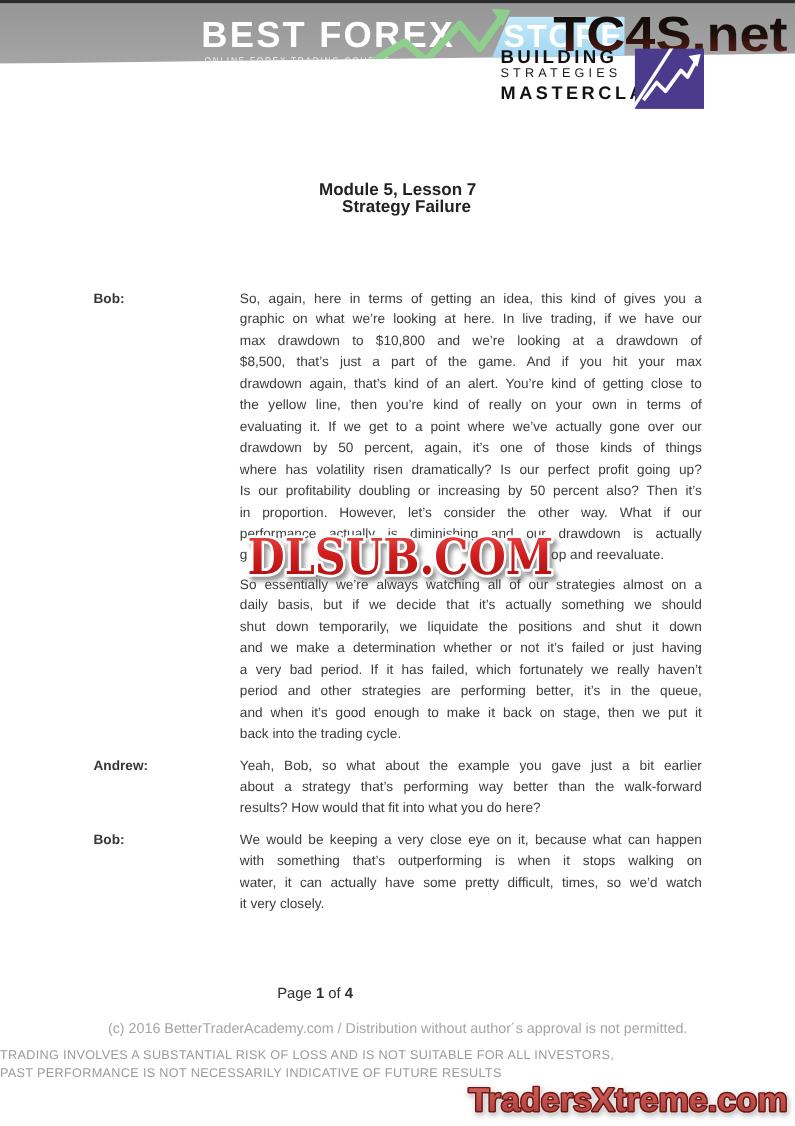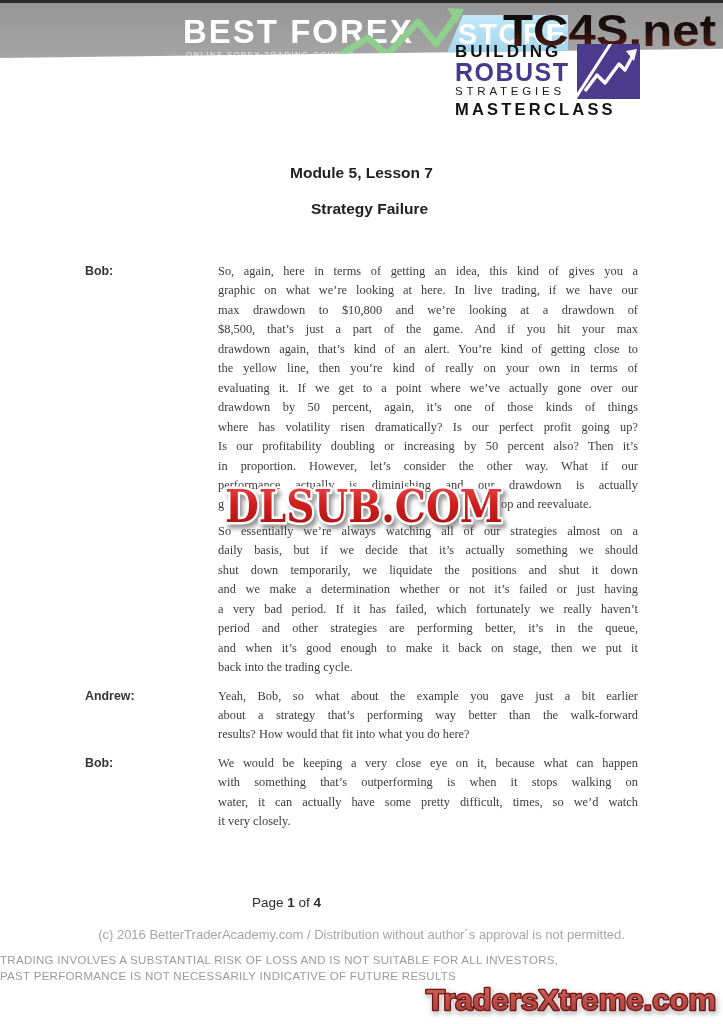--- a/index.html
+++ b/index.html
@@ -35,27 +35,27 @@
   
   .brb{position:absolute;left:455px;top:43px;width:200px;}
   .brb-line1{font-size:17px;font-weight:bold;color:#121212;letter-spacing:3px;line-height:17px;}
   .brb-line2{font-size:25px;font-weight:bold;color:#453a8d;letter-spacing:1.5px;line-height:24px;}
   .brb-line3{font-size:11.5px;color:#1a1a1a;letter-spacing:3.8px;line-height:13px;margin-top:1px;}
   .brb-line4{font-size:16.5px;font-weight:bold;color:#121212;letter-spacing:3.2px;line-height:18px;margin-top:2px;}
   .brb-square{position:absolute;left:577px;top:44px;}
   
   .title-block{position:absolute;left:0;top:165px;width:723px;text-align:center;}
   .title-line{font-size:15.5px;font-weight:bold;color:#222222;line-height:16px;}
-  .title-line + .title-line{margin-top:20px;padding-left:16px;}
+  .title-line + .title-line{padding-left:16px;}
   
   .transcript{position:absolute;left:85px;top:262px;width:553px;}
   .entry{display:flex;margin-bottom:9px;}
   .entry:last-child{margin-bottom:0;}
   .speaker{width:133px;flex:0 0 133px;font-size:12.4px;font-weight:bold;color:#353535;line-height:19.45px;}
-  .speech{width:420px;flex:0 0 420px;font-family:Liberation Serif, serif;}
+  .speech{width:420px;flex:0 0 420px;}
   .para{margin-bottom:7px;}
   .para:last-child{margin-bottom:0;}
   .tl{
     font-size:12.4px;line-height:19.45px;color:#3c3c3c;
     text-align:justify;text-align-last:justify;white-space:normal;
   }
   .tl.last{text-align-last:left;}
   .tl.obs{position:relative;height:19.45px;text-align-last:left;}
   .tl.obs .frag-left{position:absolute;left:0;top:0;}
   .tl.obs .frag-right{position:absolute;left:283px;top:0;white-space:nowrap;}
@@ -94,21 +94,20 @@
         <stop offset="0%" stop-color="#0b0b0b"></stop>
         <stop offset="50%" stop-color="#1c0f0c"></stop>
         <stop offset="100%" stop-color="#6e2318"></stop>
       </linearGradient>
     </defs>
     <text x="5" y="41" font-family="Liberation Sans, sans-serif" font-size="45" font-weight="bold" fill="url(#tc4sGrad)" textLength="213" lengthAdjust="spacingAndGlyphs">TC4S.net</text>
   </svg>
 
   <div class="brb">
     <div class="brb-line1">BUILDING</div>
-    <div class="brb-line2">ROBUST</div>
     <div class="brb-line3">STRATEGIES</div>
     <div class="brb-line4">MASTERCLASS</div>
   </div>
   <svg class="brb-square" width="63" height="55" viewBox="0 0 63 55">
     <rect x="0" y="0" width="63" height="55" fill="#4a3b8c"></rect>
     <line x1="-4" y1="58" x2="36" y2="-4" stroke="#ffffff" stroke-width="3"></line>
     <polyline points="8,47 20,31 28,39 42,20 48,26 55,13" fill="none" stroke="#ffffff" stroke-width="3.4" stroke-linejoin="round"></polyline>
     <polygon points="49,7 60,5 57,17" fill="#ffffff"></polygon>
   </svg>
 

